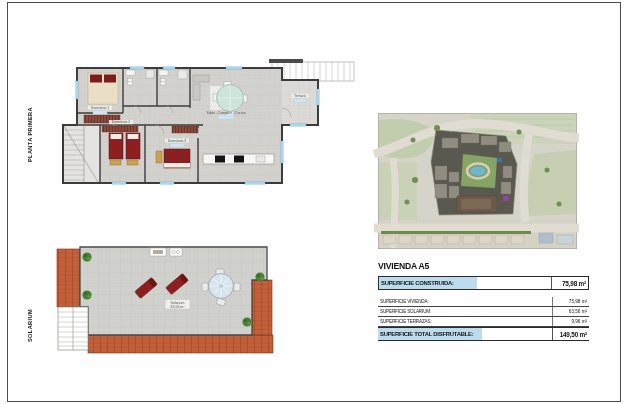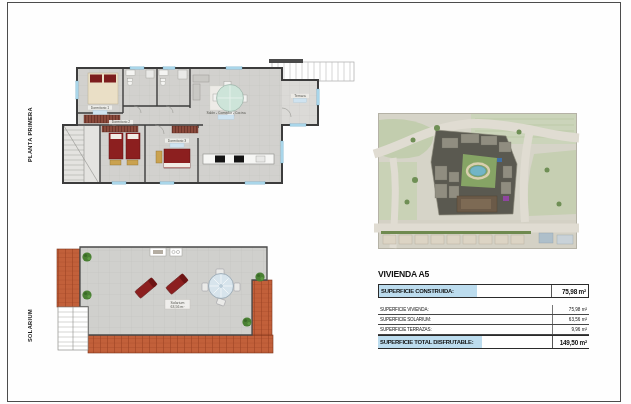--- a/index.html
+++ b/index.html
@@ -15,21 +15,21 @@
     font-size:5.6px; font-weight:bold; letter-spacing:.4px; color:#1c1c1c;
     transform:rotate(-90deg);
   }
   .vlabel.floor{left:-11px; top:130px;}
   .vlabel.sol{left:-11px; top:321px;}
   svg{position:absolute; overflow:visible;}
   .plan1{left:60px; top:56px;}
   .plan2{left:55px; top:240px;}
   .map{left:378px; top:113px; border:1px solid #b5b2a6;}
   
-  .info{position:absolute; left:378px; top:269px; width:211px; color:#111;}
+  .info{position:absolute; left:378px; top:261px; width:211px; color:#111;}
   .info-title{font-size:8.6px; font-weight:bold; letter-spacing:-.2px; margin-bottom:5px;}
   .irow{display:flex; align-items:center;}
   .row-main{border:1px solid #2a2a2a; height:12px;}
   .row-total{border-top:1.2px solid #2a2a2a; border-bottom:1.2px solid #2a2a2a; height:12px;}
   .blue{background:#bcdcee;}
   .lbl-big{width:96px; font-size:5.9px; font-weight:bold; letter-spacing:-.25px;
     padding-left:2px; height:100%; display:flex; align-items:center;}
   .row-total .lbl-big{width:102px;}
   .mid{flex:1; height:100%;}
   .val{width:34px; border-left:.8px solid #555; text-align:right; font-size:6.4px;

